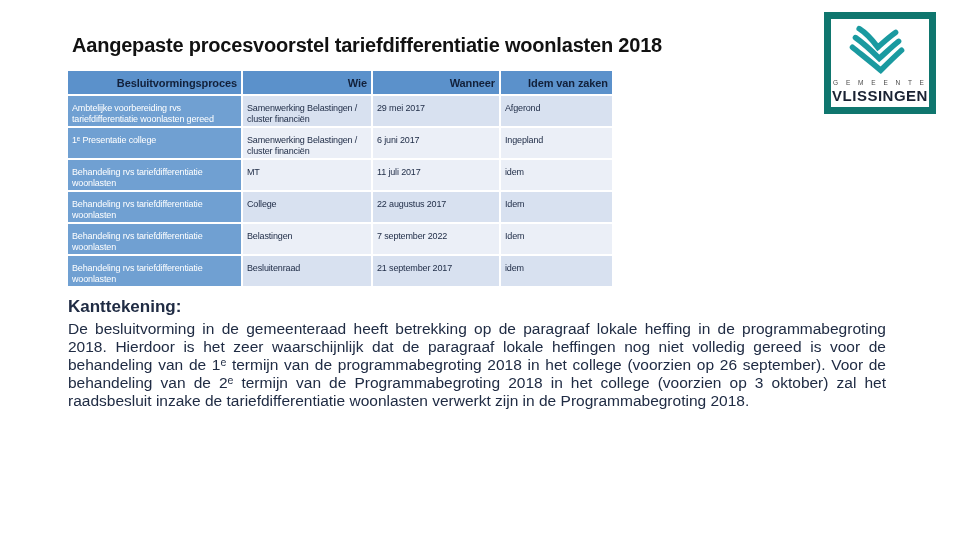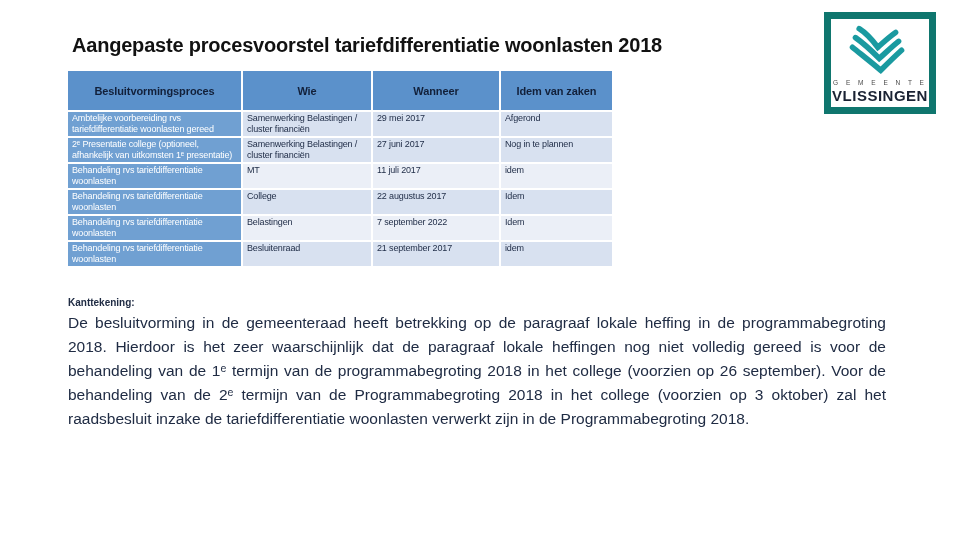--- a/index.html
+++ b/index.html
@@ -25,37 +25,37 @@
   .logo .orgname{
     font-size:15px;font-weight:700;color:#1a2233;letter-spacing:0.5px;margin-top:1px;white-space:nowrap;
   }
   
   .proc-table{
     position:absolute;left:66px;top:69px;
     border-collapse:separate;border-spacing:2px;table-layout:fixed;width:548px;
   }
   .proc-table th{
     background:#5b91cb;color:#12203a;font-size:11px;font-weight:700;
-    text-align:center;padding:12px 4px;height:15px;vertical-align:middle;
+    text-align:right;padding:4px 4px;height:15px;vertical-align:middle;
     letter-spacing:-0.1px;white-space:nowrap;overflow:hidden;
   }
   .proc-table td{
     font-size:9px;line-height:10.5px;color:#222f49;
-    padding:1px 4px 2px 4px;vertical-align:top;letter-spacing:-0.15px;
+    padding:7px 4px 2px 4px;vertical-align:top;letter-spacing:-0.15px;
   }
   .proc-table td.first{background:#70a0d2;color:#ffffff;}
   .proc-table tr.dark td:not(.first){background:#d8e1f0;}
   .proc-table tr.light td:not(.first){background:#ebeff7;}
   
   .note{
     position:absolute;left:68px;top:297px;width:818px;color:#202c44;
   }
-  .note .note-heading{font-size:10px;font-weight:700;margin:0 0 3px 0;}
+  .note .note-heading{font-size:17px;font-weight:700;margin:0 0 3px 0;}
   .note .note-body{
-    font-size:15.5px;line-height:24px;margin:0;text-align:justify;
+    font-size:15.5px;line-height:18px;margin:0;text-align:justify;
   }
 </style>
 </head>
 <body>
 
 <div class="slide">
 
   <div class="title">Aangepaste procesvoorstel tariefdifferentiatie woonlasten 2018</div>
 
   <div class="logo">
@@ -85,25 +85,25 @@
       <th>Wie</th>
       <th>Wanneer</th>
       <th>Idem van zaken</th>
     </tr>
     <tr class="dark">
       <td class="first">Ambtelijke voorbereiding rvs tariefdifferentiatie woonlasten gereed</td>
       <td>Samenwerking Belastingen / cluster financiën</td>
       <td>29 mei 2017</td>
       <td>Afgerond</td>
     </tr>
-    <tr class="dark">
-      <td class="first">2ᵉ Presentatie college (optioneel, afhankelijk van uitkomsten 1ᵉ presentatie)</td>
+    <tr class="light">
+      <td class="first">1ᵉ Presentatie college</td>
       <td>Samenwerking Belastingen / cluster financiën</td>
-      <td>27 juni 2017</td>
-      <td>Nog in te plannen</td>
+      <td>6 juni 2017</td>
+      <td>Ingepland</td>
     </tr>
     <tr class="light">
       <td class="first">Behandeling rvs tariefdifferentiatie woonlasten</td>
       <td>MT</td>
       <td>11 juli 2017</td>
       <td>idem</td>
     </tr>
     <tr class="dark">
       <td class="first">Behandeling rvs tariefdifferentiatie woonlasten</td>
       <td>College</td>

